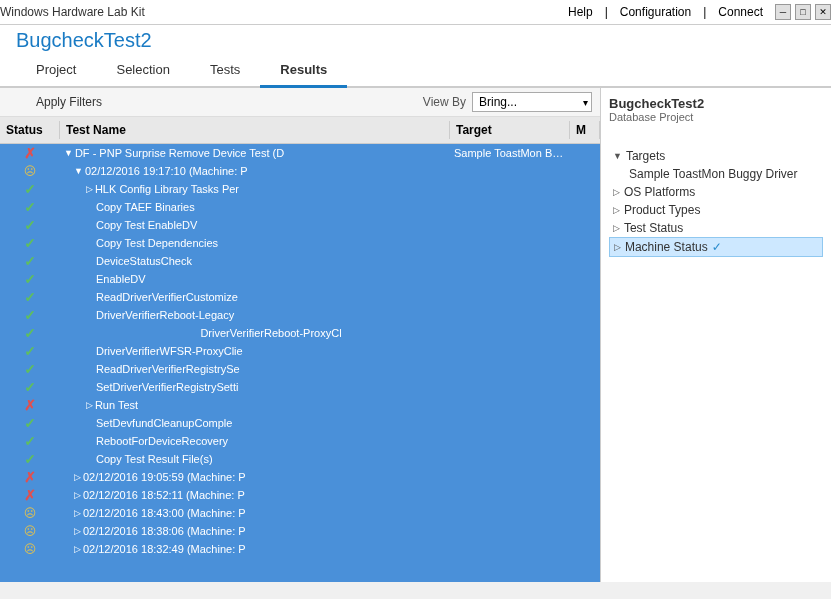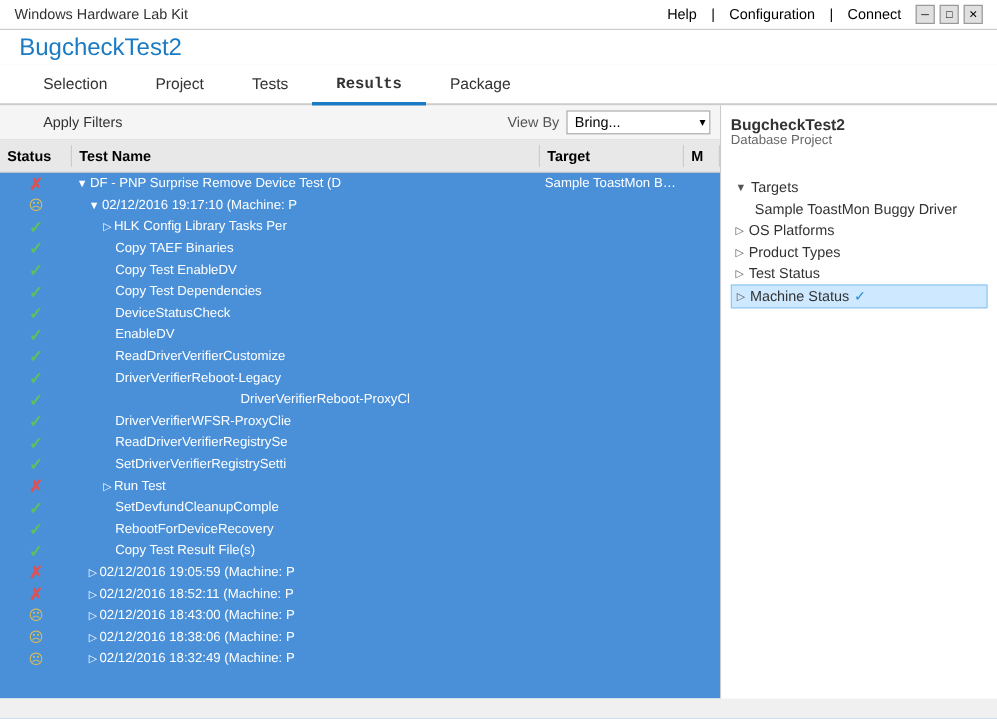--- a/index.html
+++ b/index.html
@@ -1,20 +1,20 @@
 <!DOCTYPE html>
 <html><head>
   <meta charset="utf-8">
   <style>
     * { box-sizing: border-box; margin: 0; padding: 0; }
     body { font-family: 'Segoe UI', Arial, sans-serif; font-size: 12px; background: #f0f0f0; color: #000; width: 831px; height: 599px; overflow: hidden; }
 
     .title-bar {
       background: #fff;
-      padding: 4px 12px;
+      padding: 4px 0;
       display: flex;
       align-items: center;
       justify-content: space-between;
       border-bottom: 1px solid #ccc;
       font-size: 12px;
     }
     .title-bar-left { font-size: 12px; color: #333; }
     .window-controls { display: flex; gap: 4px; }
     .window-btn { width: 16px; height: 16px; border: 1px solid #999; background: #e0e0e0; display: inline-flex; align-items: center; justify-content: center; font-size: 9px; cursor: pointer; }
 
@@ -30,21 +30,20 @@
       padding: 8px 20px;
       cursor: pointer;
       font-size: 13px;
       color: #333;
       border-bottom: 3px solid transparent;
       margin-bottom: -2px;
     }
     .tab.active {
       font-weight: bold;
       border-bottom: 3px solid #1a7bc4;
-      font-family: Liberation Mono, monospace;
     }
 
     .main-area {
       display: flex;
       height: calc(599px - 105px);
       background: #fff;
     }
 
     .left-panel {
       flex: 1;
@@ -176,25 +175,24 @@
       <span class="window-btn">─</span>
       <span class="window-btn">□</span>
       <span class="window-btn">✕</span>
     </div>
   </div>
 </div>
 
 <div class="app-title">BugcheckTest2</div>
 
 <div class="tabs-bar">
+  <div class="tab">Project</div>
   <div class="tab">Selection</div>
-  <div class="tab">Project</div>
   <div class="tab">Tests</div>
   <div class="tab active">Results</div>
-  <div class="tab">Package</div>
 </div>
 
 <div class="main-area">
 
   <div class="left-panel">
 
     <div class="filter-bar">
       <span class="filter-bar-left" style="cursor:pointer;">Apply Filters</span>
       <div class="filter-bar-right">
         <span class="view-by-label">View By</span>

